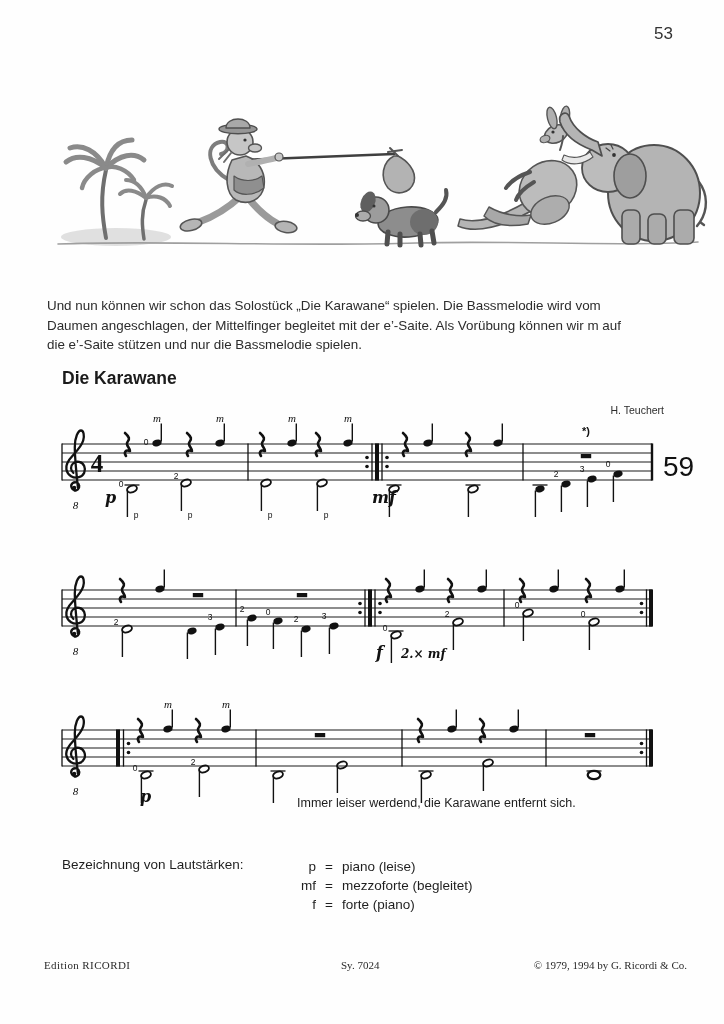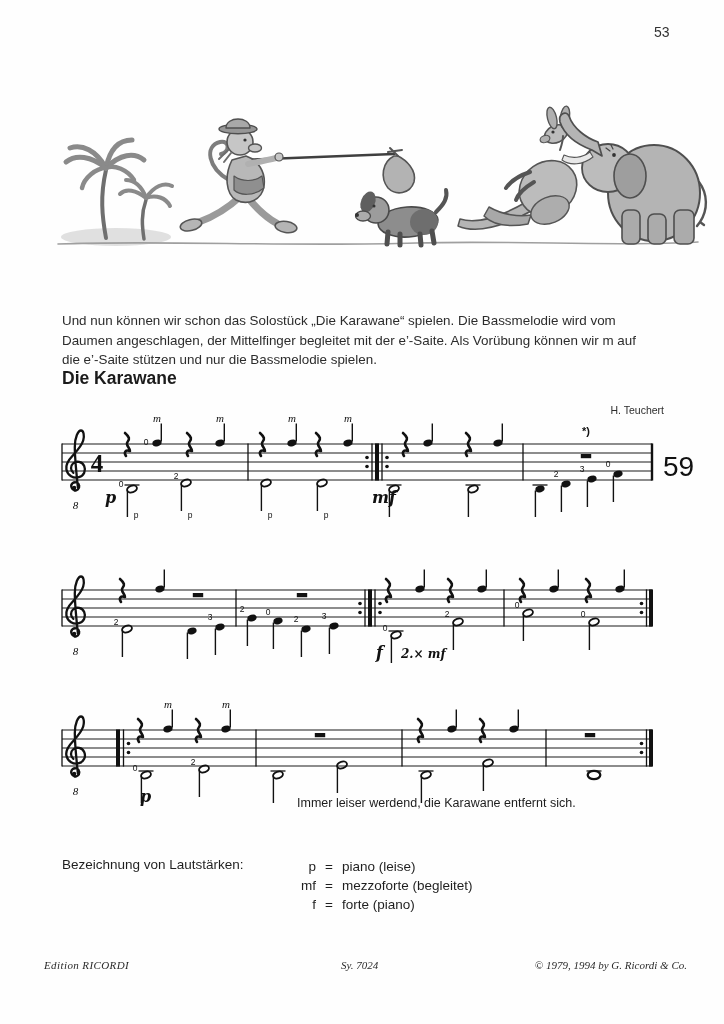--- a/index.html
+++ b/index.html
@@ -1,40 +1,40 @@
 <!DOCTYPE html>
 <html><head>
 <meta charset="utf-8">
 <style>
   html,body{margin:0;padding:0;background:#e8e8e8;}
   .page{
     position:relative;width:724px;height:1024px;margin:0 auto;
     background:#fefefe;overflow:hidden;
     font-family:"Liberation Sans",sans-serif;color:#222;
   }
-  .page-number{position:absolute;left:654px;top:24px;font-size:14px;color:#333;}
+  .page-number{position:absolute;left:654px;top:24px;font-size:17px;color:#333;}
   .illustration{position:absolute;left:36px;top:98px;width:680px;height:160px;}
   .intro{
-    position:absolute;left:47px;top:296px;width:644px;margin:15px;
+    position:absolute;left:47px;top:296px;width:644px;margin:0;
     font-size:13.4px;line-height:19.6px;color:#2c2c2c;white-space:pre-line;
   }
   .piece-title{position:absolute;left:62px;top:368px;font-size:17.5px;font-weight:bold;color:#1b1b1b;}
   .composer{position:absolute;right:60px;top:404px;font-size:10.5px;color:#2c2c2c;}
   #music{position:absolute;left:0;top:0;width:724px;height:1024px;}
   .sys{position:absolute;left:0;overflow:visible;}
   .footnote{position:absolute;left:412px;top:511px;font-size:13px;font-weight:600;color:#1d1d1d;}
   .footnote .marker{margin-right:6px;}
   .perf-note{position:absolute;left:297px;top:796px;font-size:12.5px;font-weight:normal;color:#1d1d1d;}
   .legend{position:absolute;left:62px;top:857px;display:flex;font-size:13.5px;color:#1f1f1f;}
   .legend-label{width:218px;}
   .legend-row{display:flex;line-height:19px;}
   .legend-sym{width:36px;text-align:right;}
   .legend-eq{width:26px;text-align:center;}
   .footer{position:absolute;left:0;top:959px;width:724px;height:16px;
-    font-family:"Liberation Serif",serif;font-size:11px;color:#2a2a2a;font-style:italic;}
+    font-family:"Liberation Serif",serif;font-size:11px;color:#2a2a2a;}
   .f-left{position:absolute;left:44px;letter-spacing:0.4px;}
   .f-center{position:absolute;left:341px;}
   .f-right{position:absolute;right:37px;}
 </style>
 </head>
 <body>
 
 <div class="page">
 
   <div class="page-number">53</div>

